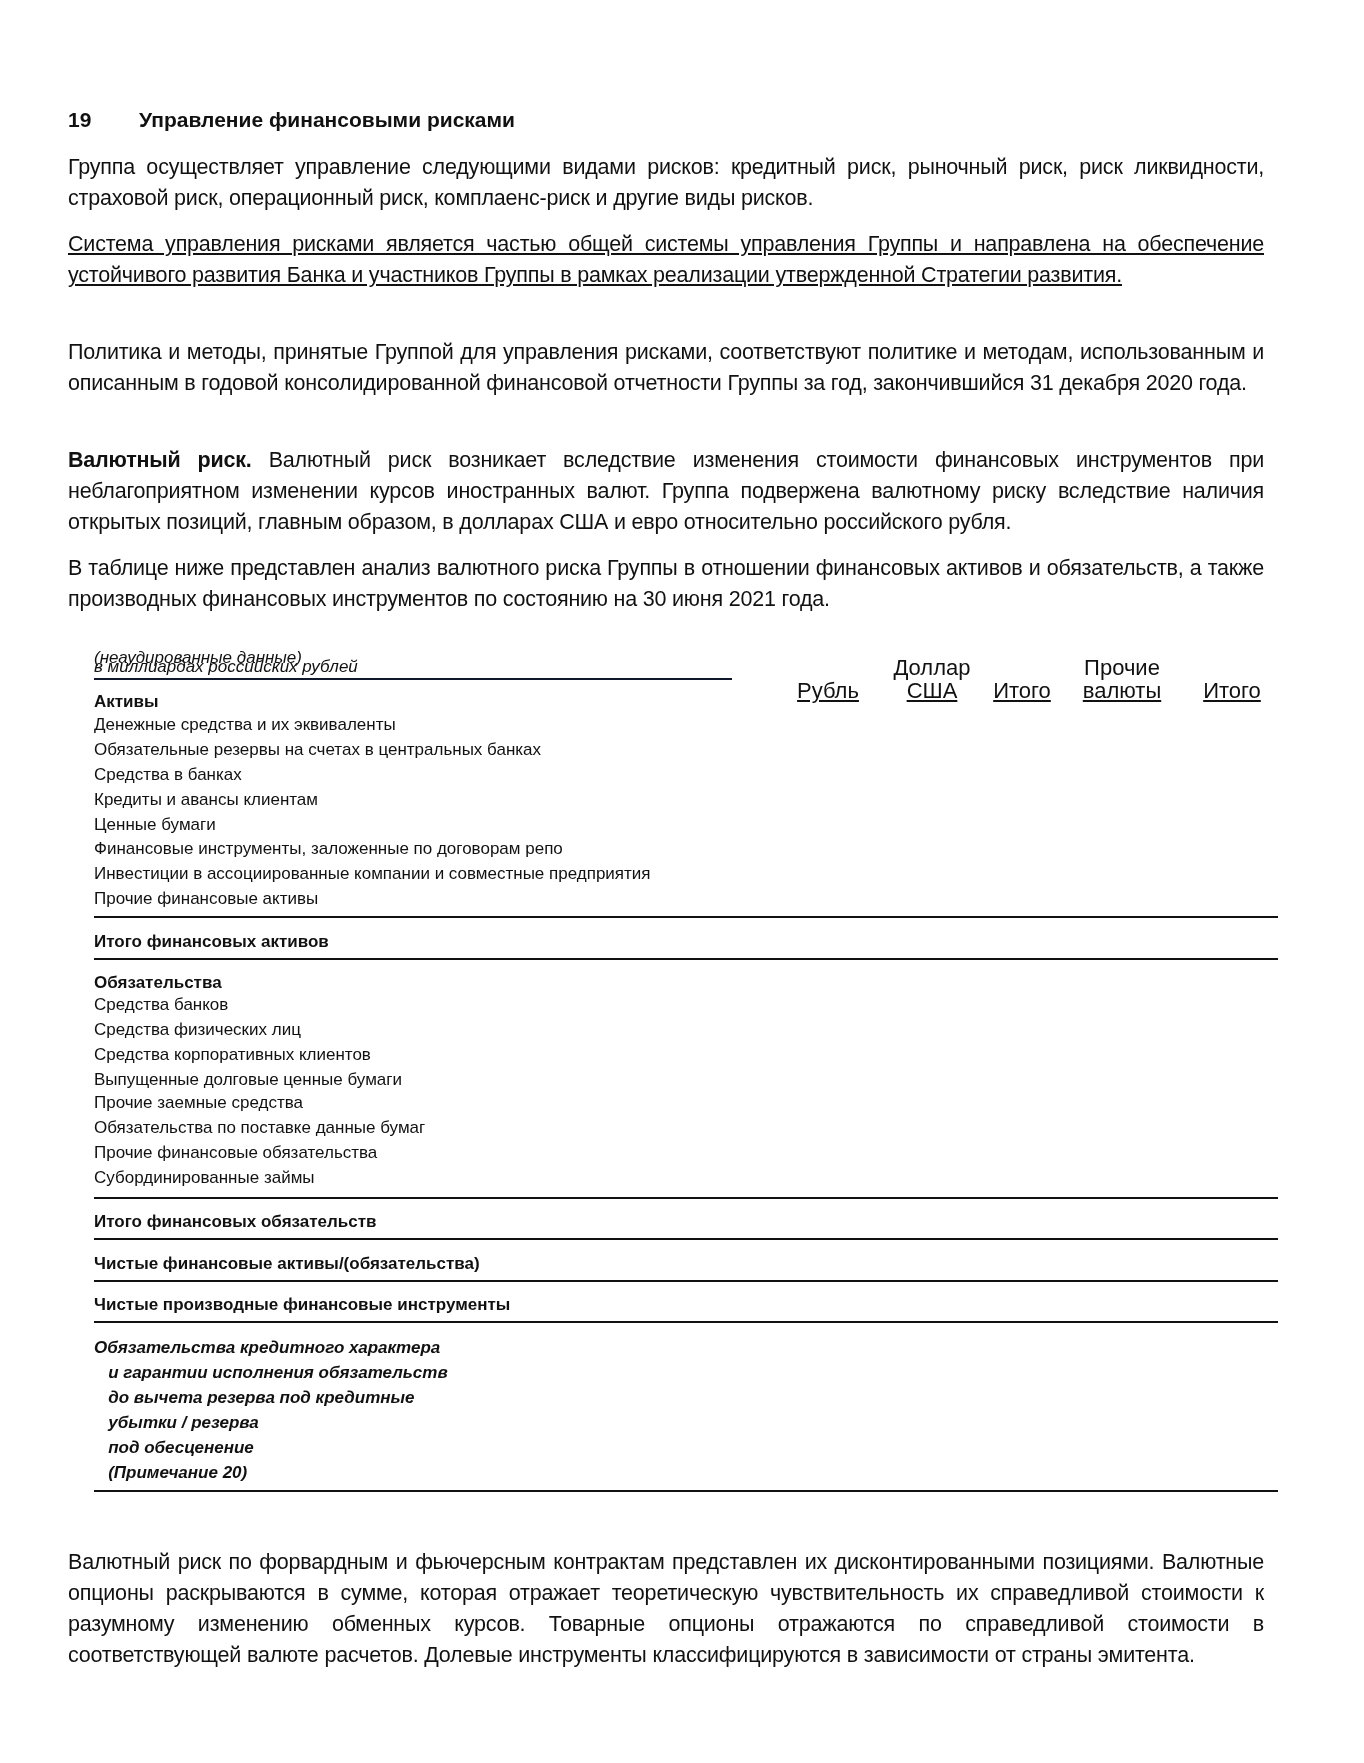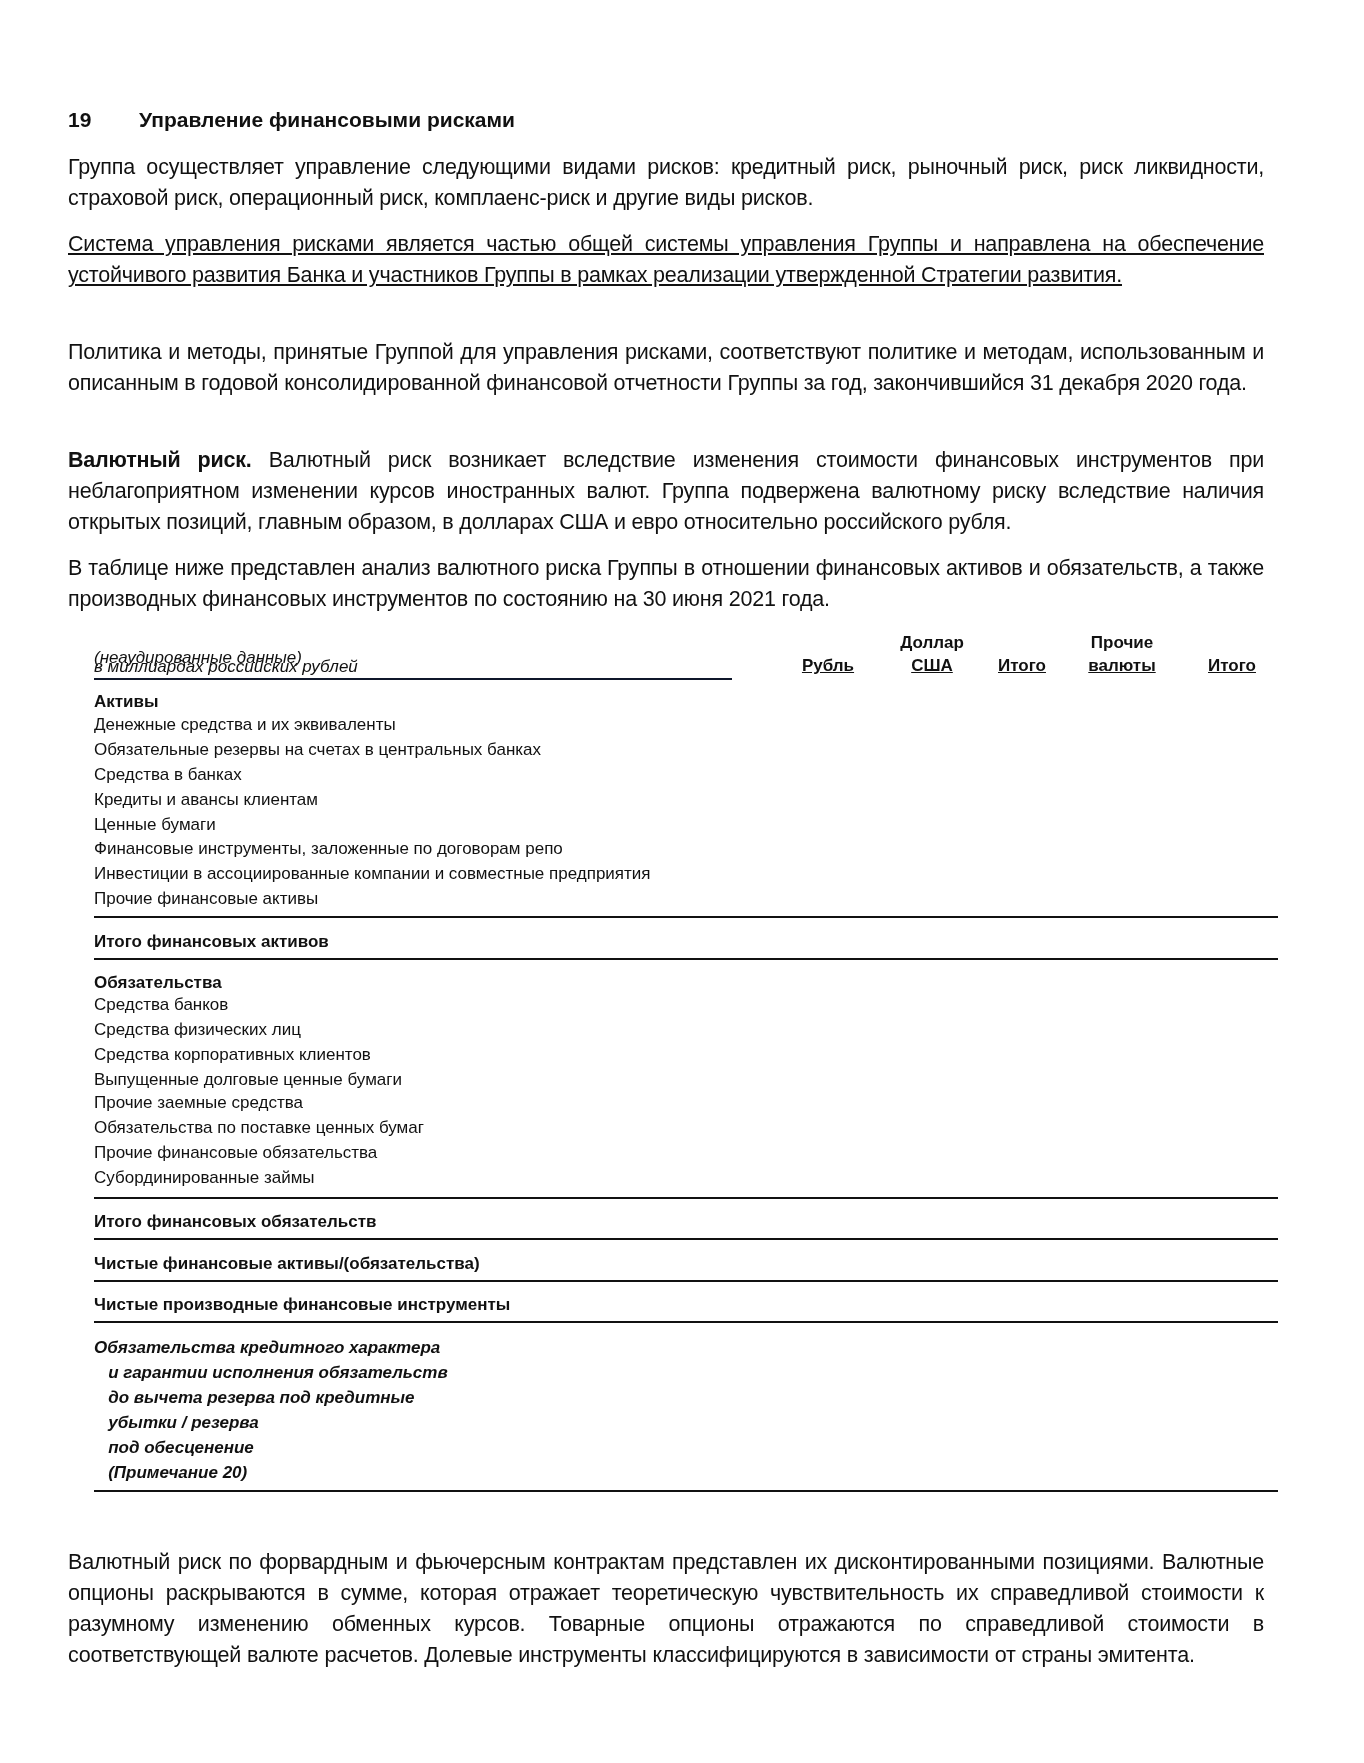--- a/index.html
+++ b/index.html
@@ -16,21 +16,21 @@
   .p4 { top: 445px; }
   .p5 { top: 553px; }
   .p6 { top: 1547px; }
   .bi { font-weight: bold; }
 
   .table { position: absolute; left: 14px; top: 630px; width: 1196px; }
   .thead { position: relative; height: 50px; }
   .thead .unaud { position: absolute; left: 12px; top: 18px; font-size: 17px; font-style: italic; }
   .thead .units { position: absolute; left: 12px; top: 27px; font-size: 17px; font-style: italic;
                   width: 638px; border-bottom: 2px solid #0f172a; height: 21px; }
-  .colh { position: absolute; font-size: 17px; font-weight: bold; text-align: center; }
+  .colh { position: absolute; font-size: 22px; font-weight: normal; text-align: center; margin-top: 25px; }
   .colh .top { display: block; height: 25px; line-height: 25px; }
   .colh .bot { display: block; height: 22px; line-height: 22px; text-decoration: underline; }
   .c-rub { left: 706px; width: 80px; }
   .c-usd { left: 800px; width: 100px; }
   .c-eur { left: 905px; width: 70px; }
   .c-oth { left: 990px; width: 100px; }
   .c-tot { left: 1110px; width: 80px; }
 
   .row { position: absolute; left: 0; width: 1196px; font-size: 17px; }
   .row .lbl { position: absolute; left: 12px; white-space: nowrap; }
@@ -125,21 +125,21 @@
     <div class="row" style="top:415px">
         <span class="lbl">Средства корпоративных клиентов</span>
       </div>
     <div class="row" style="top:440px">
         <span class="lbl">Выпущенные долговые ценные бумаги</span>
       </div>
     <div class="row" style="top:463px">
         <span class="lbl">Прочие заемные средства</span>
       </div>
     <div class="row" style="top:488px">
-        <span class="lbl">Обязательства по поставке ценных бумаг</span>
+        <span class="lbl">Обязательства по поставке данные бумаг</span>
       </div>
     <div class="row" style="top:513px">
         <span class="lbl">Прочие финансовые обязательства</span>
       </div>
     <div class="row" style="top:538px">
         <span class="lbl">Субординированные займы</span>
       </div>
     <div class="rule" style="top:567px"></div>
 
     <div class="row bold" style="top:582px">

